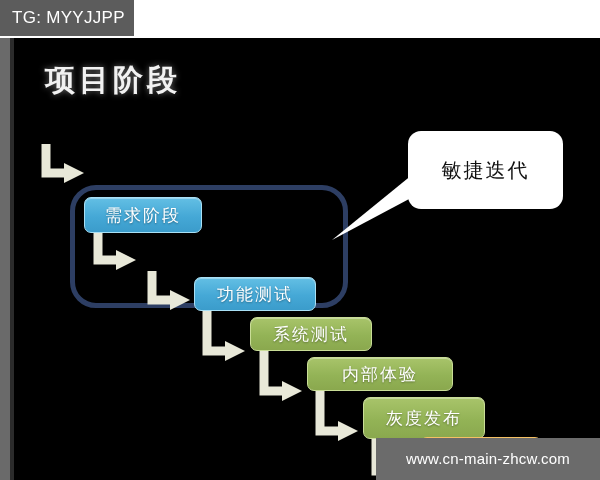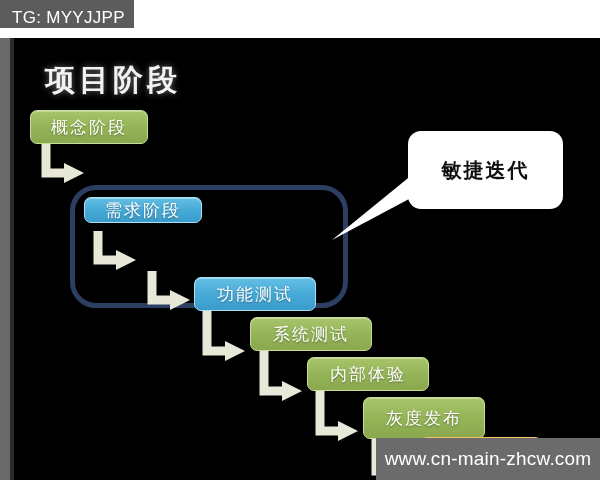--- a/index.html
+++ b/index.html
@@ -22,21 +22,21 @@
     inset: 0;
     background: #ffffff;
   }
 
   
   #tg-watermark {
     position: absolute;
     left: 0;
     top: 0;
     width: 134px;
-    height: 28px;
+    height: 36px;
     background: #5c5c5c;
     color: #ffffff;
     font-size: 17px;
     line-height: 36px;
     padding-left: 12px;
     box-sizing: border-box;
     letter-spacing: 0.3px;
     white-space: nowrap;
     z-index: 40;
   }
@@ -136,21 +136,21 @@
     background: #ffffff;
     border-radius: 13px;
     display: flex;
     align-items: center;
     justify-content: center;
     z-index: 25;
   }
   #callout-label {
     color: #101010;
     font-size: 20px;
-    font-weight: bold;
+    font-weight: normal;
     letter-spacing: 2px;
     white-space: nowrap;
   }
   #callout-tail {
     position: absolute;
     left: 330px;
     top: 130px;
     width: 100px;
     height: 80px;
     z-index: 22;
@@ -170,21 +170,21 @@
 
   
   #site-watermark {
     position: absolute;
     right: 0;
     bottom: 0;
     width: 224px;
     height: 42px;
     background: #6b6b6b;
     color: #ffffff;
-    font-size: 19px;
+    font-size: 15px;
     line-height: 42px;
     text-align: center;
     letter-spacing: 0.2px;
     white-space: nowrap;
     z-index: 45;
   }
 </style>
 </head>
 <body>
 
@@ -223,38 +223,35 @@
     <div id="agile-ring"></div>
 
     <svg id="callout-tail" viewBox="0 0 100 80">
       <polygon points="2,72 88,2 96,22" fill="#ffffff"></polygon>
     </svg>
 
     <div id="callout">
       <span id="callout-label">敏捷迭代</span>
     </div>
 
-    <div class="node green" style="left:30px;  top:72px;  width:118px; height:34px;">
-      <span>概念阶段</span>
-    </div>
-
-    <div class="node blue" style="left:84px;  top:159px; width:118px; height:26px;">
+
+    <div class="node blue" style="left:84px;  top:159px; width:118px; height:36px;">
       <span>需求阶段</span>
     </div>
 
 
     <div class="node green" style="left:250px; top:279px; width:122px; height:34px;">
       <span>系统测试</span>
     </div>
 
     <div class="node blue" style="left:194px; top:239px; width:122px; height:34px;">
       <span>功能测试</span>
     </div>
 
-    <div class="node green" style="left:307px; top:319px; width:122px; height:34px;">
+    <div class="node green" style="left:307px; top:319px; width:146px; height:34px;">
       <span>内部体验</span>
     </div>
 
     <div class="node green" style="left:363px; top:359px; width:122px; height:42px;">
       <span>灰度发布</span>
     </div>
 
     <div class="node orange" style="left:420px; top:399px; width:122px; height:34px;">
       <span>正式外发</span>
     </div>

